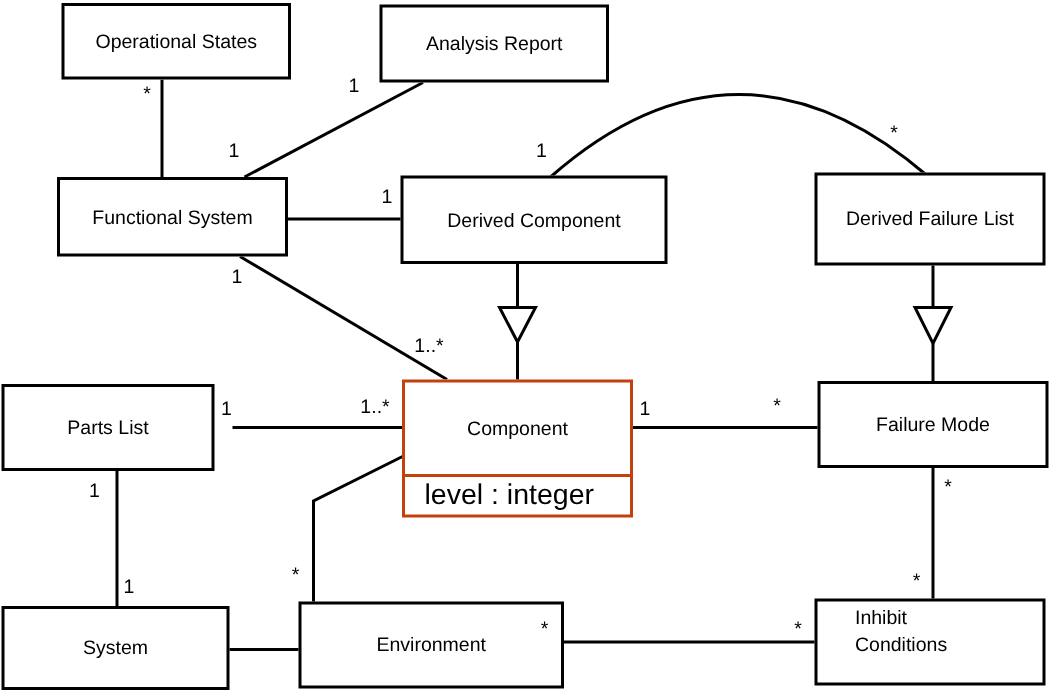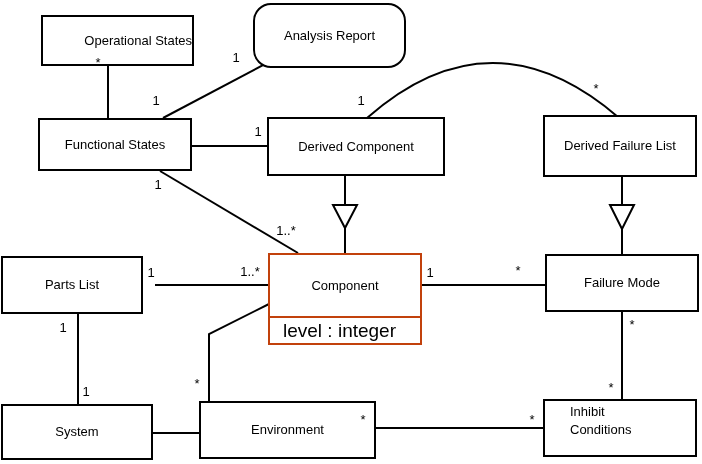--- a/index.html
+++ b/index.html
@@ -68,30 +68,30 @@
       <line x1="345" y1="175" x2="345" y2="205"></line>
       <polygon points="333,205 357,205 345,228" fill="#ffffff"></polygon>
       <line x1="345" y1="228" x2="345" y2="254"></line>
 
       <line x1="622" y1="176" x2="622" y2="205"></line>
       <polygon points="610,205 634,205 622,229" fill="#ffffff"></polygon>
       <line x1="622" y1="229" x2="622" y2="255"></line>
     </g>
   </svg>
 
-  <div class="uml-box" style="left:41px;top:15px;width:153px;height:51px;justify-content:flex-end;">
+  <div class="uml-box" style="left:41px;top:2px;width:153px;height:51px;">
     <span class="name">Operational States</span>
   </div>
 
-  <div class="uml-box" style="left:253px;top:3px;width:153px;height:65px;border-radius:18px;">
+  <div class="uml-box" style="left:253px;top:3px;width:153px;height:52px;">
     <span class="name">Analysis Report</span>
   </div>
 
   <div class="uml-box" style="left:38px;top:118px;width:154px;height:53px;">
-    <span class="name">Functional States</span>
+    <span class="name">Functional System</span>
   </div>
 
   <div class="uml-box" style="left:267px;top:117px;width:178px;height:59px;">
     <span class="name">Derived Component</span>
   </div>
 
   <div class="uml-box" style="left:543px;top:115px;width:154px;height:62px;">
     <span class="name">Derived Failure List</span>
   </div>
 

